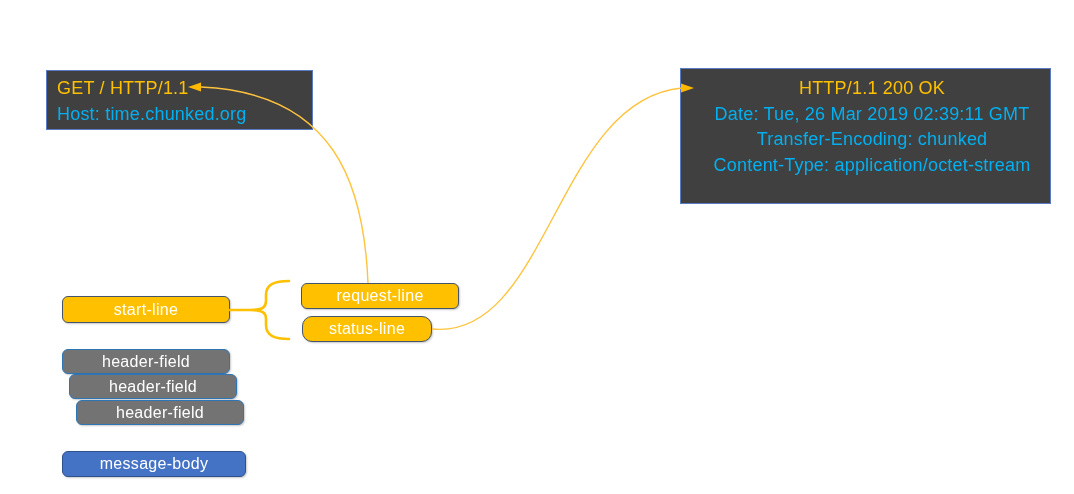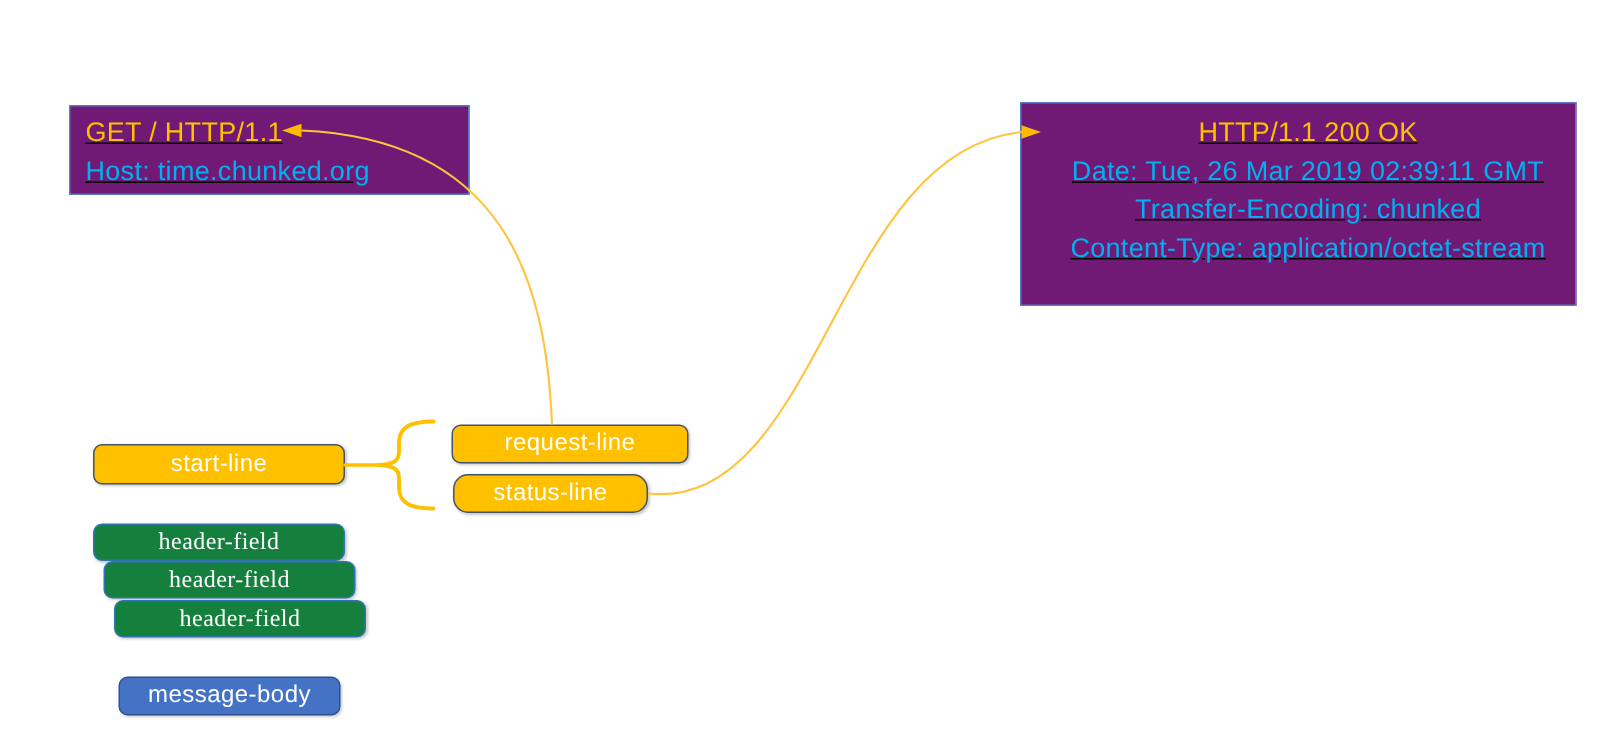--- a/index.html
+++ b/index.html
@@ -7,24 +7,23 @@
     position:relative;
     width:1074px;height:494px;
     background:#ffffff;
     font-family:"Liberation Sans", sans-serif;
     overflow:hidden;
   }
   
   .msgbox{
     position:absolute;
     border:1.5px solid #5b7ac4;
-    background:#701a75;
+    background:#404040;
     box-sizing:border-box;
     padding:5px 0 0 10px;
-    text-decoration:underline;
   }
   .msgbox .line{
     display:block;
     font-size:18px;
     line-height:25.5px;
     letter-spacing:0.2px;
     white-space:nowrap;
   }
   .line.startline-text{color:#ffc000;}
   .line.header-text{color:#00b0f0;}
@@ -38,30 +37,30 @@
     box-sizing:border-box;
     border-radius:6px;
     color:#ffffff;
     font-size:16px;
     letter-spacing:0.3px;
     text-align:center;
     display:flex;align-items:center;justify-content:center;
     box-shadow:1px 1px 2px rgba(0,0,0,0.22);
   }
   .orange{background:#ffc000;border:1.5px solid #44546a;}
-  .cyan{background:#15803d;border:1px solid #2e75b6;font-family:Liberation Serif, serif;}
+  .cyan{background:#737373;border:1px solid #2e75b6;}
   .blue{background:#4472c4;border:1.5px solid #2f528f;}
 
   #start-line{left:62px;top:296px;width:168px;height:27px;}
   #request-line{left:301px;top:283px;width:158px;height:26px;}
   #status-line{left:302px;top:316px;width:130px;height:26px;border-radius:10px;}
   #hf1{left:62px;top:349px;width:168px;height:25px;}
   #hf2{left:69px;top:374px;width:168px;height:25px;}
   #hf3{left:76px;top:400px;width:168px;height:25px;}
-  #message-body{left:62px;top:451px;width:148px;height:26px;margin-left:17px;}
+  #message-body{left:62px;top:451px;width:184px;height:26px;}
 
   
   #overlay{
     position:absolute;left:0;top:0;width:1074px;height:494px;
     pointer-events:none;
   }
 </style>
 </head>
 <body>
 

